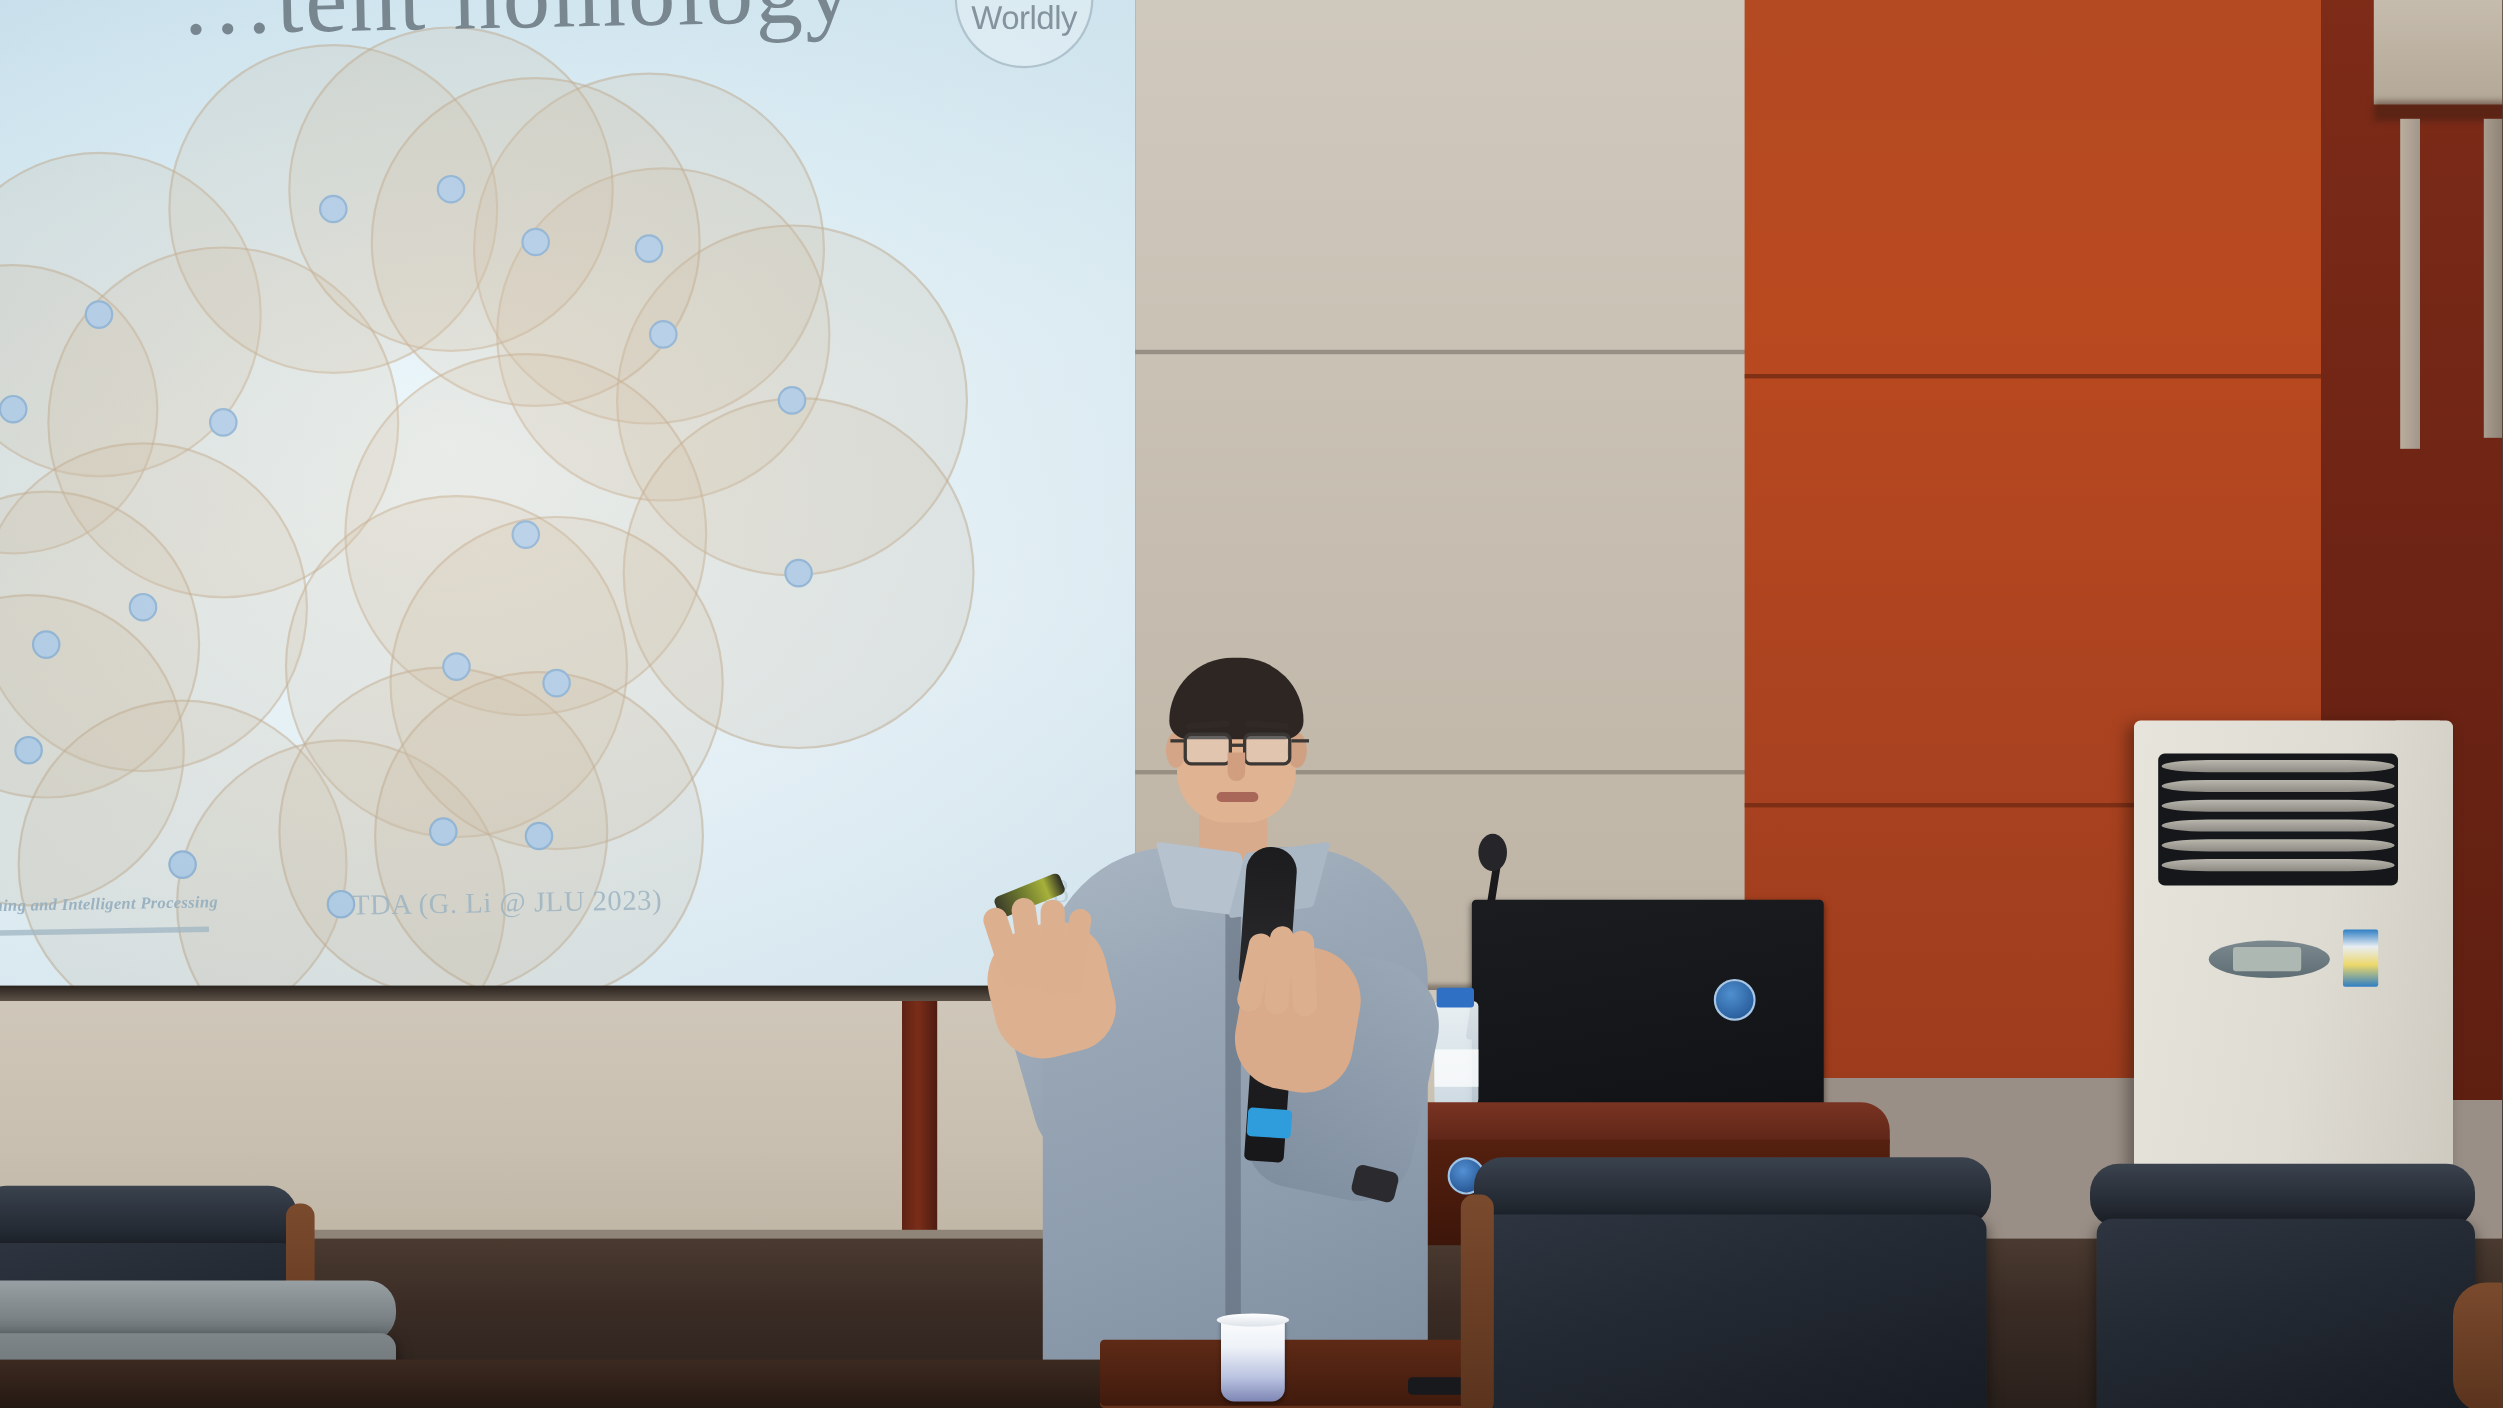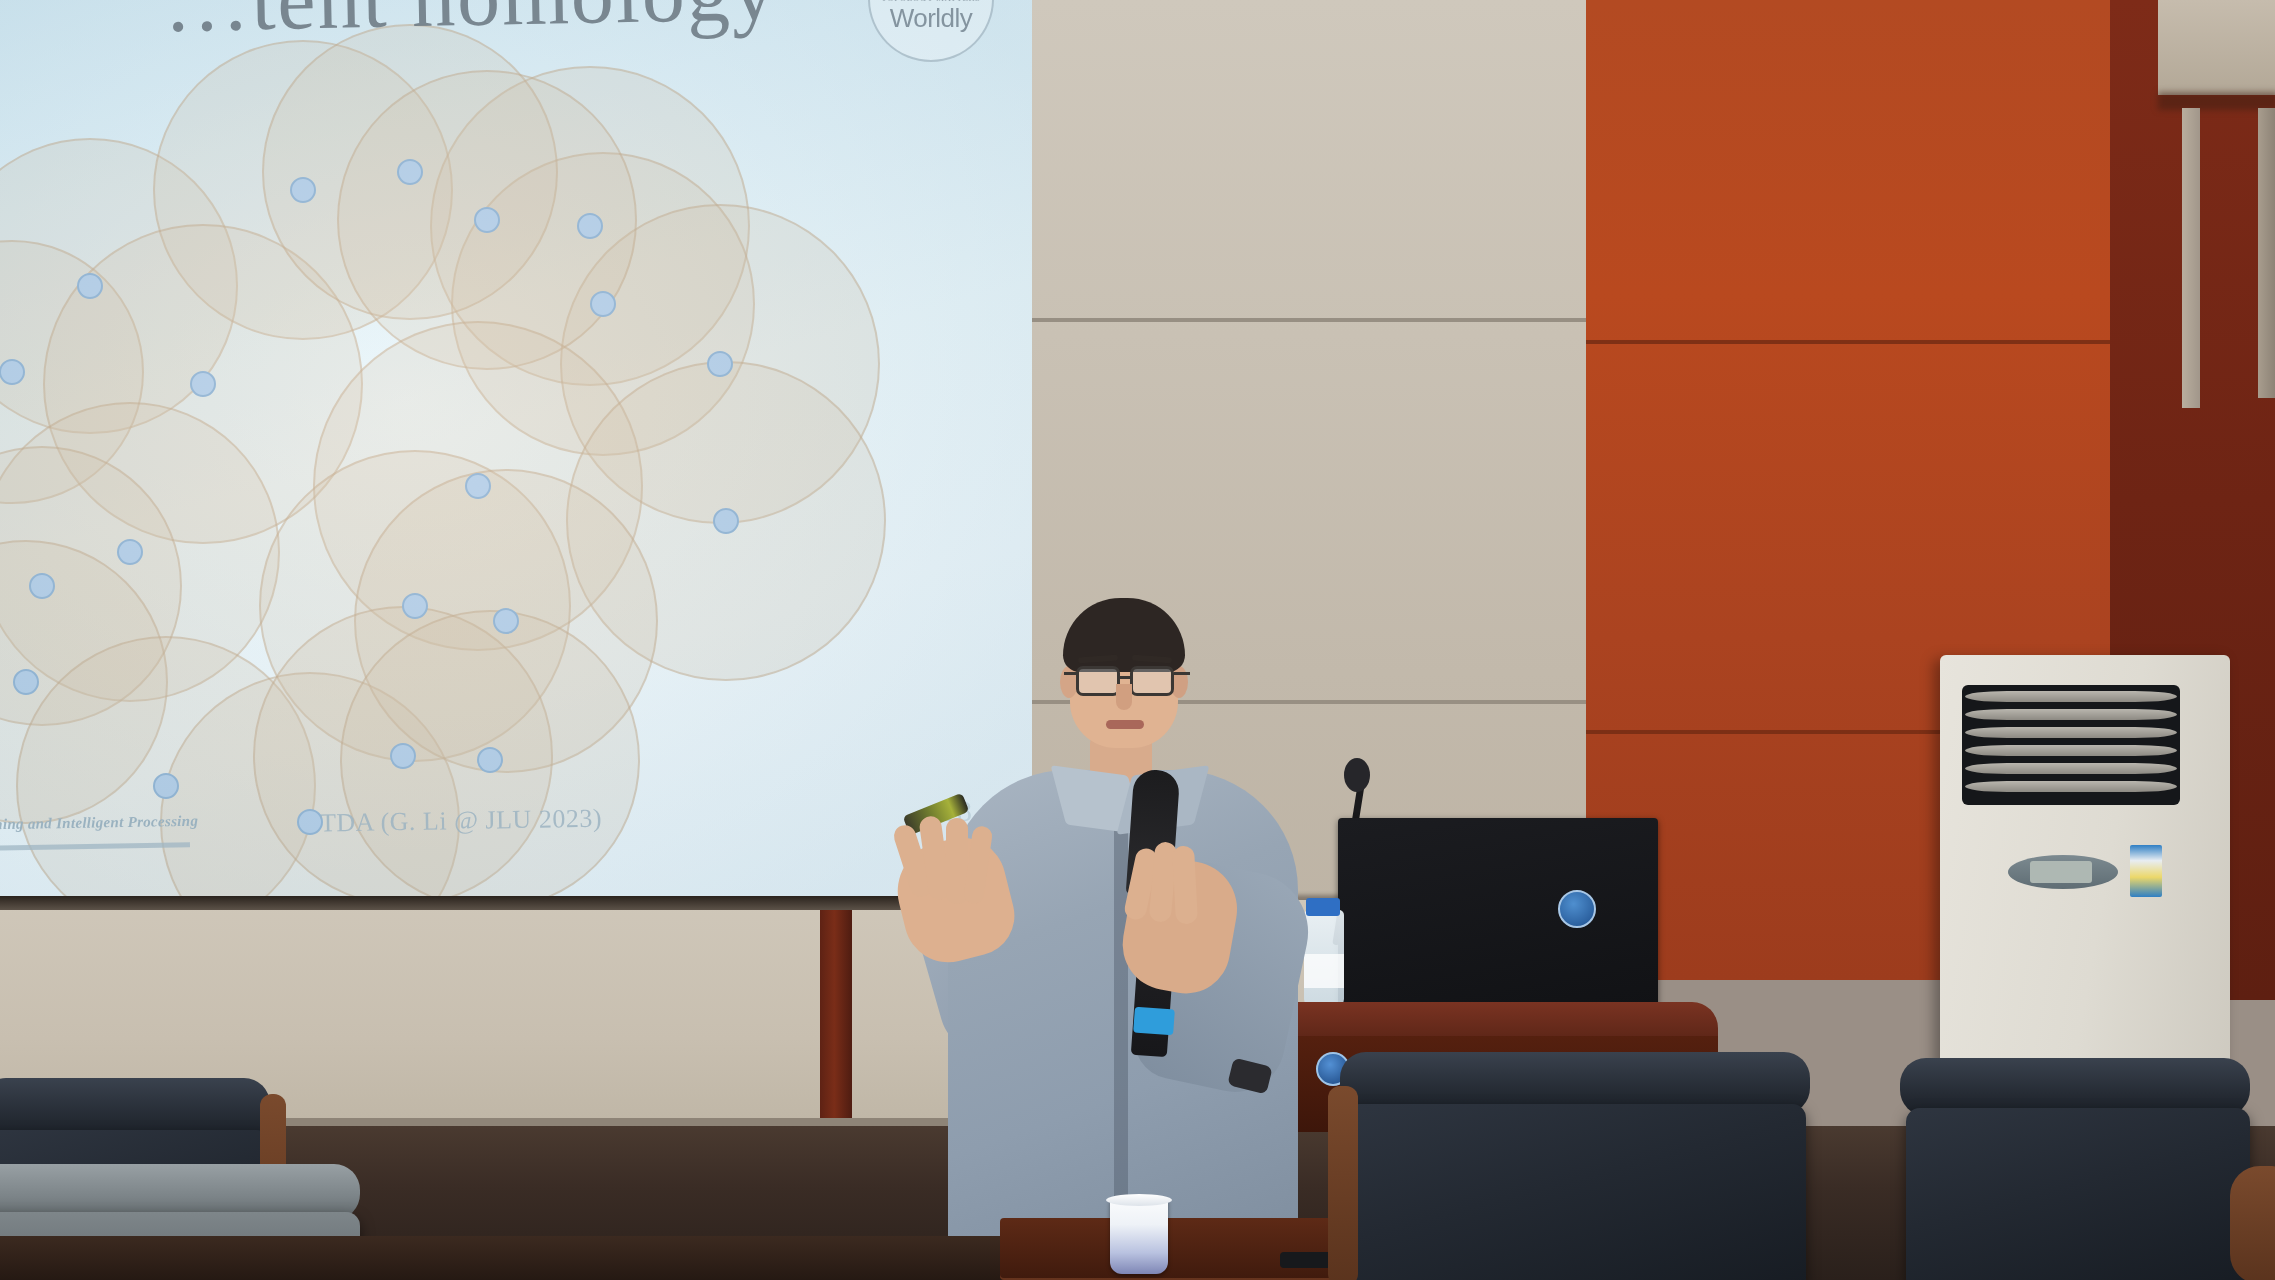--- a/index.html
+++ b/index.html
@@ -59,21 +59,21 @@
     font-family:"Liberation Serif",serif;font-size:86px;color:#6d7a84;
     letter-spacing:2px;text-align:center;opacity:.88;
     transform:rotate(-1.1deg);white-space:nowrap;}
 
   .slide-logo{position:absolute;left:878px;top:-58px;width:126px;height:126px;
     border-radius:50%;border:2px solid rgba(120,145,160,.45);
     background:rgba(255,255,255,.25);
     display:flex;flex-direction:column;align-items:center;justify-content:flex-end;
     padding-bottom:26px;box-sizing:border-box;}
   .slide-logo .lg-sub{font-size:9px;color:#7d8d98;letter-spacing:.5px;opacity:.8;}
-  .slide-logo .lg-main{font-family:"Liberation Sans",sans-serif;font-size:26px;color:#7b8b97;
+  .slide-logo .lg-main{font-family:"Liberation Sans",sans-serif;font-size:30px;color:#7b8b97;
     letter-spacing:-.5px;opacity:.9;}
 
   .slide-footer-left{position:absolute;left:-32px;top:820px;width:330px;
     font-style:italic;font-weight:bold;font-size:15px;color:#9ab2c0;letter-spacing:.3px;
     transform:rotate(-1deg);}
   .slide-footer-rule{position:absolute;left:0px;top:850px;width:200px;height:5px;
     background:#9fb6c3;opacity:.75;transform:rotate(-1deg);}
   .slide-caption{position:absolute;left:330px;top:812px;
     font-size:26px;color:#9db4c2;letter-spacing:.5px;transform:rotate(-1deg);opacity:.85;}
   .slide-pagenum{position:absolute;left:952px;top:800px;font-size:30px;color:#b6cbd6;opacity:.75;}

